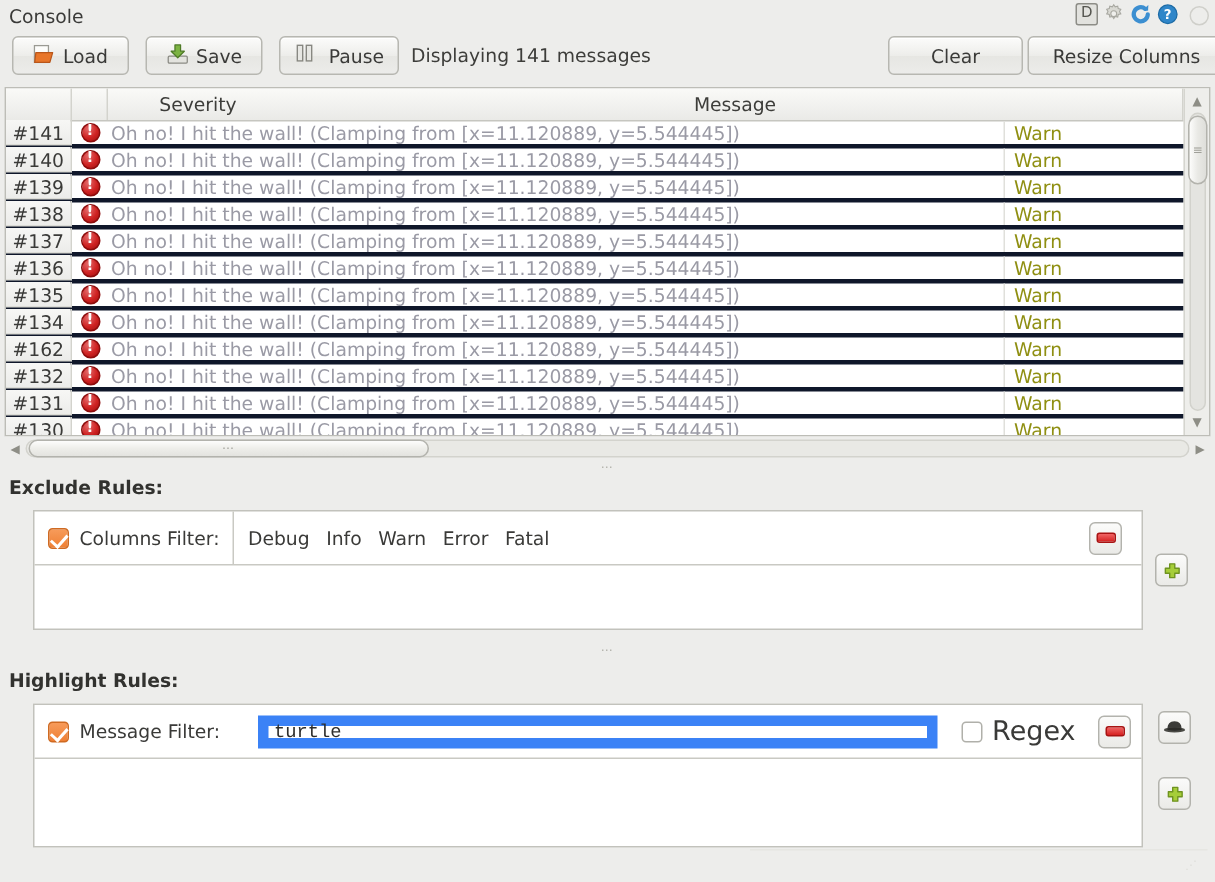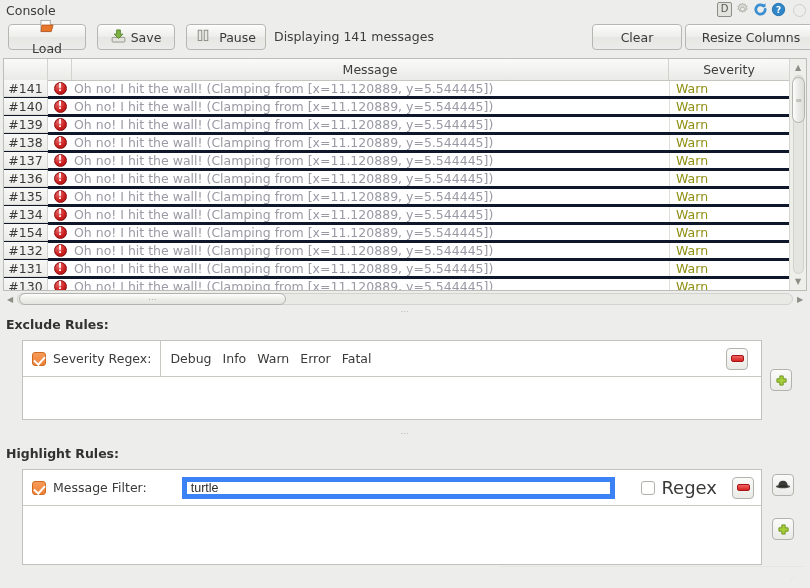--- a/index.html
+++ b/index.html
@@ -245,28 +245,28 @@
   .chk.off {
     background: #ffffff; border: 1px solid #b0b0aa;
   }
   .rule-label { font-size: 12.5px; color: #3a3a38; white-space: nowrap; }
   .sev-opts {
     flex: 1; display: flex; align-items: center; gap: 11px;
     padding-left: 9px; font-size: 12.5px; color: #3a3a38;
   }
   .txtinput {
     flex: 1;
-    height: 22px; margin: 0 26px;
-    border: 5px solid #3b82f6;
+    height: 22px; margin: 0 16px;
+    border: 7px solid #3b82f6;
     background: #fff;
     font-size: 12.5px; color: #2d2d2b;
     padding: 0 4px;
     box-sizing: border-box;
     display: flex; align-items: center;
-    font-family: Liberation Sans, sans-serif;
+    font-family: Liberation Mono, monospace;
   }
   .regex-box {
     display: flex; align-items: center; gap: 6px;
     padding-right: 8px; font-size: 18px; color: #3a3a38;
   }
   .minus-btn, .plus-btn, .hat-btn {
     width: 22px; height: 22px; border-radius: 4px;
     border: 1px solid #b3b3ad;
     background: linear-gradient(to bottom, #fbfbfa 0%, #eaeae7 100%);
     display: flex; align-items: center; justify-content: center;
@@ -332,21 +332,21 @@
           <text x="8" y="11.6" text-anchor="middle" font-size="9.5" font-weight="bold" fill="#ffffff" font-family="DejaVu Sans, sans-serif">?</text>
         </svg>
       </span>
 
       <span class="ticon-close"></span>
     </div>
   </div>
 
   <div class="toolbar">
 
-    <div class="btn" style="left:8px; width:78px;flex-direction:column;">
+    <div class="btn" style="left:8px; width:78px;">
       <span>
         <svg width="15" height="14" viewBox="0 0 16 15">
           <rect x="1" y="1.5" width="10" height="12" fill="#fdfdfb" stroke="#9a9a93" stroke-width="0.9"></rect>
           <path d="M2 6.5h12l-2 7H1.2z" fill="#e8762a" stroke="#b9561a" stroke-width="0.9" stroke-linejoin="round"></path>
         </svg>
       </span>
       <span class="lbl">Load</span>
     </div>
 
     <div class="btn" style="left:97px; width:78px;">
@@ -378,22 +378,22 @@
     <div class="btn" style="left:685px; width:132px;">
       <span class="lbl">Resize Columns</span>
     </div>
   </div>
 
   <div class="tablewrap">
 
     <div class="thead">
       <div class="th th-num"></div>
       <div class="th th-icon"></div>
+      <div class="th th-sev">Severity</div>
       <div class="th th-msg">Message</div>
-      <div class="th th-sev">Severity</div>
       <div style="width:17px;"></div>
     </div>
 
     <div class="tbody">
       <div class="trow">
         <div class="cell-num">#141</div>
         <div class="cell-icon">
             <span class="err-dot"></span>
           </div>
         <div class="cell-msg">Oh no! I hit the wall! (Clamping from [x=11.120889, y=5.544445])</div>
@@ -457,21 +457,21 @@
       <div class="trow">
         <div class="cell-num">#134</div>
         <div class="cell-icon">
             <span class="err-dot"></span>
           </div>
         <div class="cell-msg">Oh no! I hit the wall! (Clamping from [x=11.120889, y=5.544445])</div>
         <div class="cell-sev">Warn</div>
         <div style="width:17px;"></div>
       </div>
       <div class="trow">
-        <div class="cell-num">#154</div>
+        <div class="cell-num">#162</div>
         <div class="cell-icon">
             <span class="err-dot"></span>
           </div>
         <div class="cell-msg">Oh no! I hit the wall! (Clamping from [x=11.120889, y=5.544445])</div>
         <div class="cell-sev">Warn</div>
         <div style="width:17px;"></div>
       </div>
       <div class="trow">
         <div class="cell-num">#132</div>
         <div class="cell-icon">
@@ -521,21 +521,21 @@
   </div>
 
   <div class="splitter" style="top:306px;">⋯</div>
 
   <div class="section-label" style="top:317px;">Exclude Rules:</div>
 
   <div class="rules-panel" style="top:340px; width:740px; height:80px;">
     <div class="rule-row">
       <div class="rule-left">
         <span class="chk on"></span>
-        <span class="rule-label">Severity Regex:</span>
+        <span class="rule-label">Columns Filter:</span>
       </div>
       <div class="sev-opts">
         <span>Debug</span>
         <span>Info</span>
         <span>Warn</span>
         <span>Error</span>
         <span>Fatal</span>
       </div>
       <div class="panel-minus-wrap">
         <div class="minus-btn">

